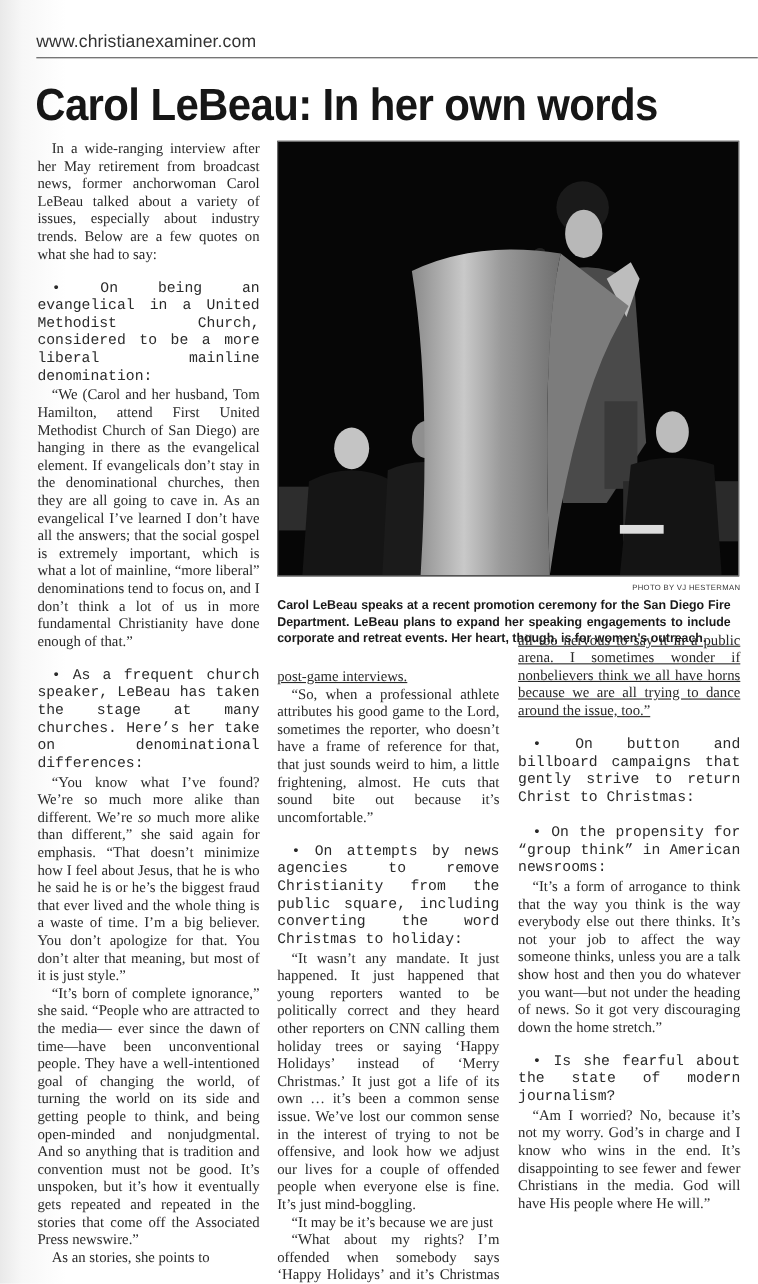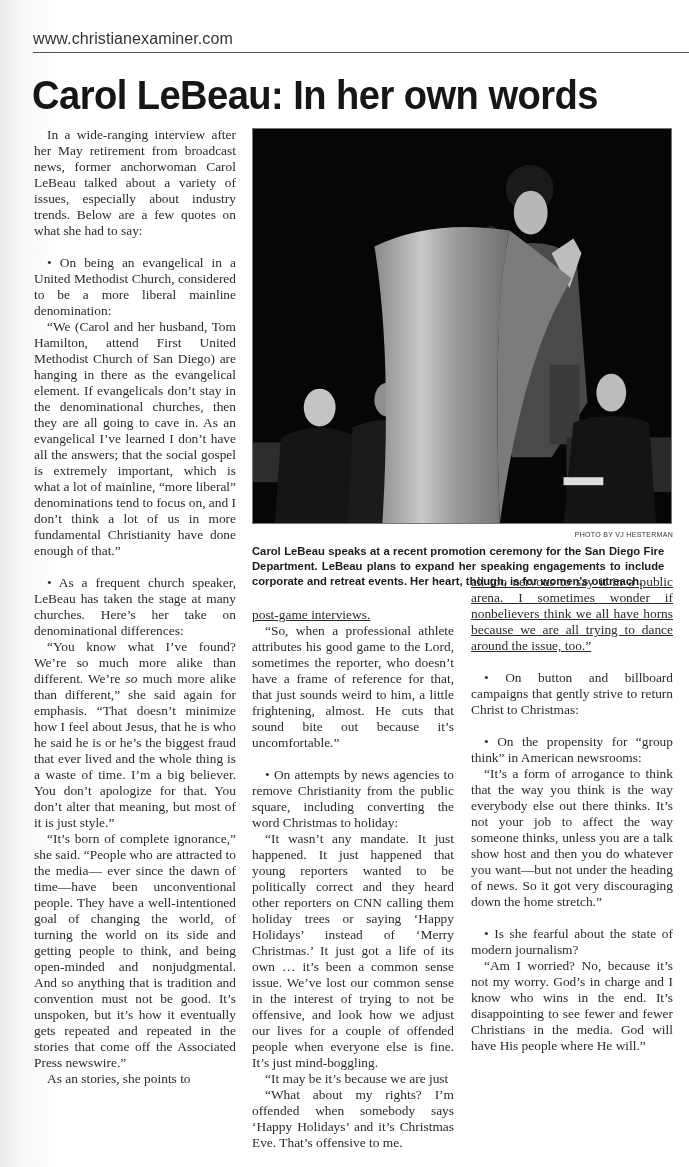--- a/index.html
+++ b/index.html
@@ -21,21 +21,21 @@
     position: absolute; left: 32px; top: 72px; margin: 0;
     font-family: "Liberation Sans", "DejaVu Sans", sans-serif;
     font-weight: bold; font-size: 41px; letter-spacing: -0.6px;
     color: #161616; transform: scaleX(0.93); transform-origin: left top; white-space: nowrap;
   }
   .col {
     position: absolute; font-size: 13.4px; line-height: 16px; text-align: justify;
     hyphens: manual;
   }
   .col p { margin: 0; text-indent: 13px; }
-  .col p.gap { margin-top: 16px; }
+  .col p.gap { margin-top: 16px; font-family: Liberation Mono, monospace; }
   .col p.noindent { text-indent: 0; text-decoration: underline; }
   .col1 { left: 34px; top: 127px; width: 202px; }
   .col2 { left: 252px; top: 607px; width: 202px; }
   .col3 { left: 471px; top: 574px; width: 202px; }
 
   .photo {
     position: absolute; left: 252px; top: 128px; width: 420px; height: 396px;
     background: #050505; border: 1px solid #777; overflow: hidden; box-sizing: border-box;
   }
   .photo svg { width: 100%; height: 100%; display: block; }

